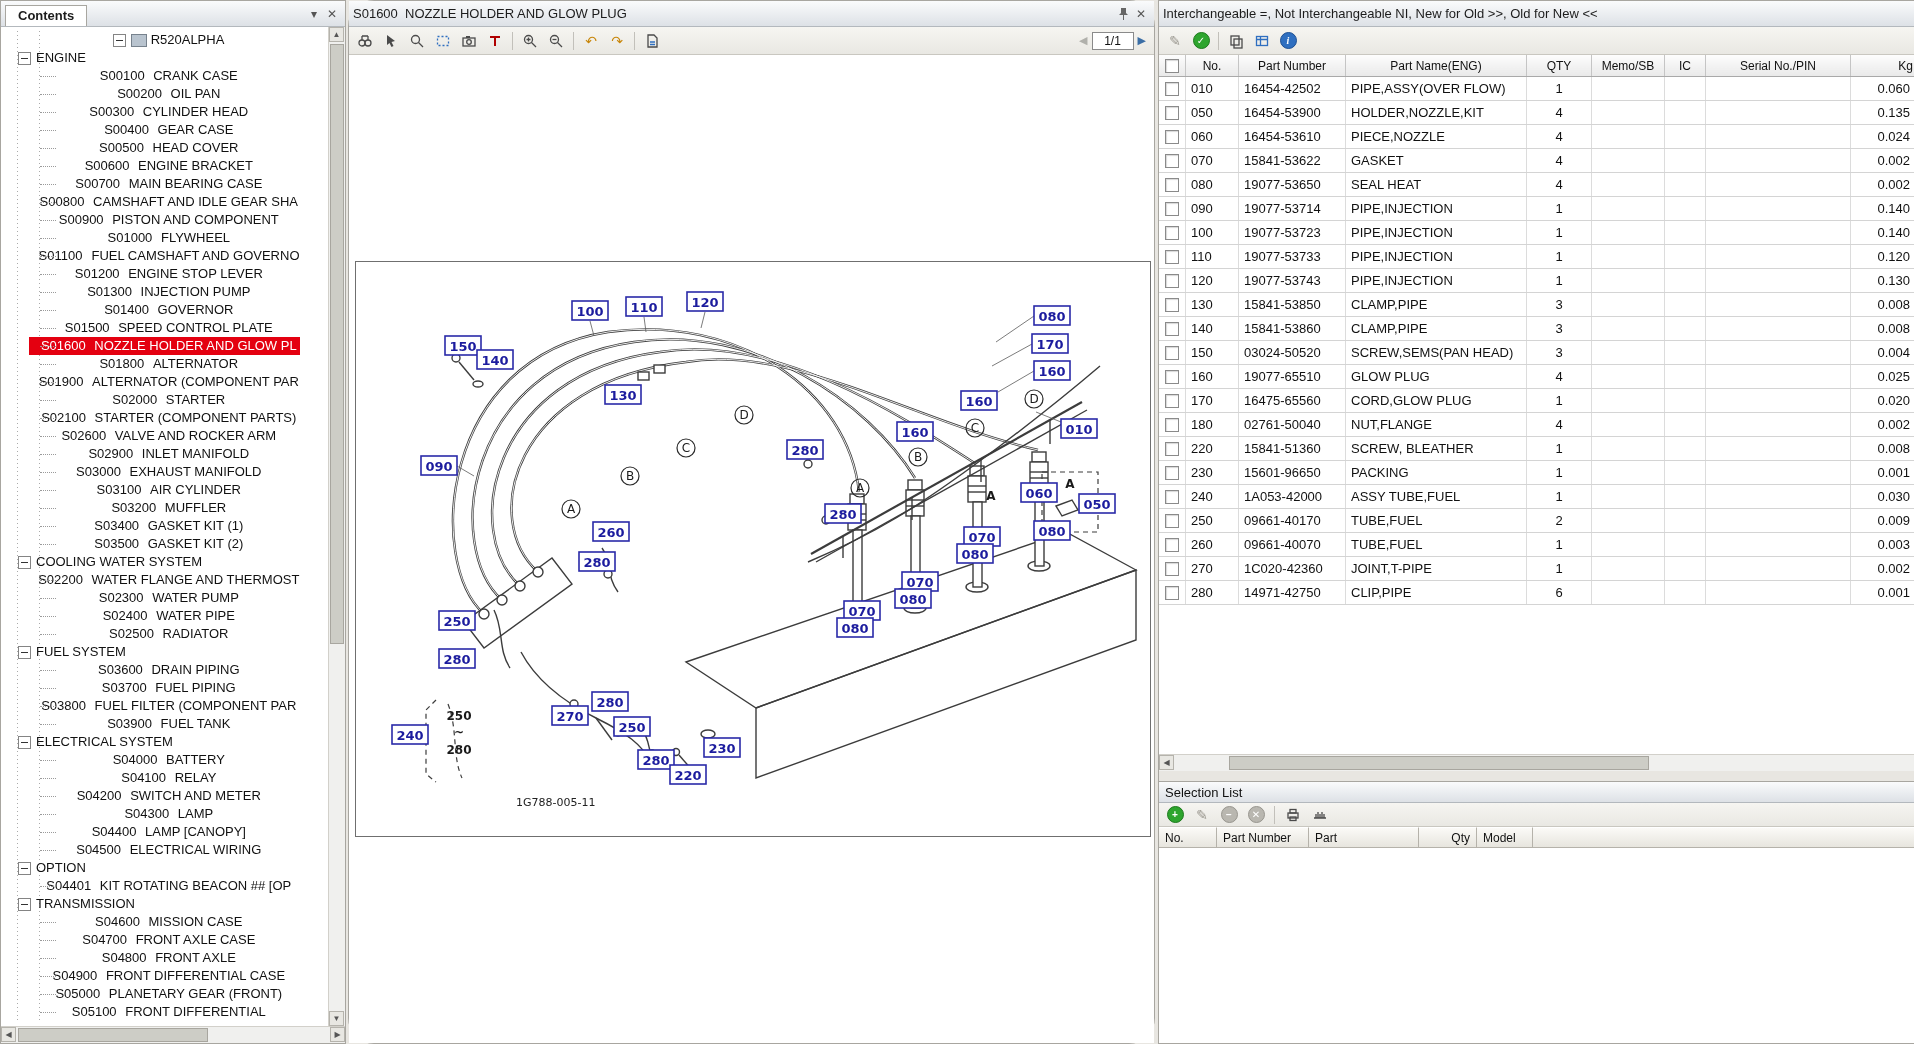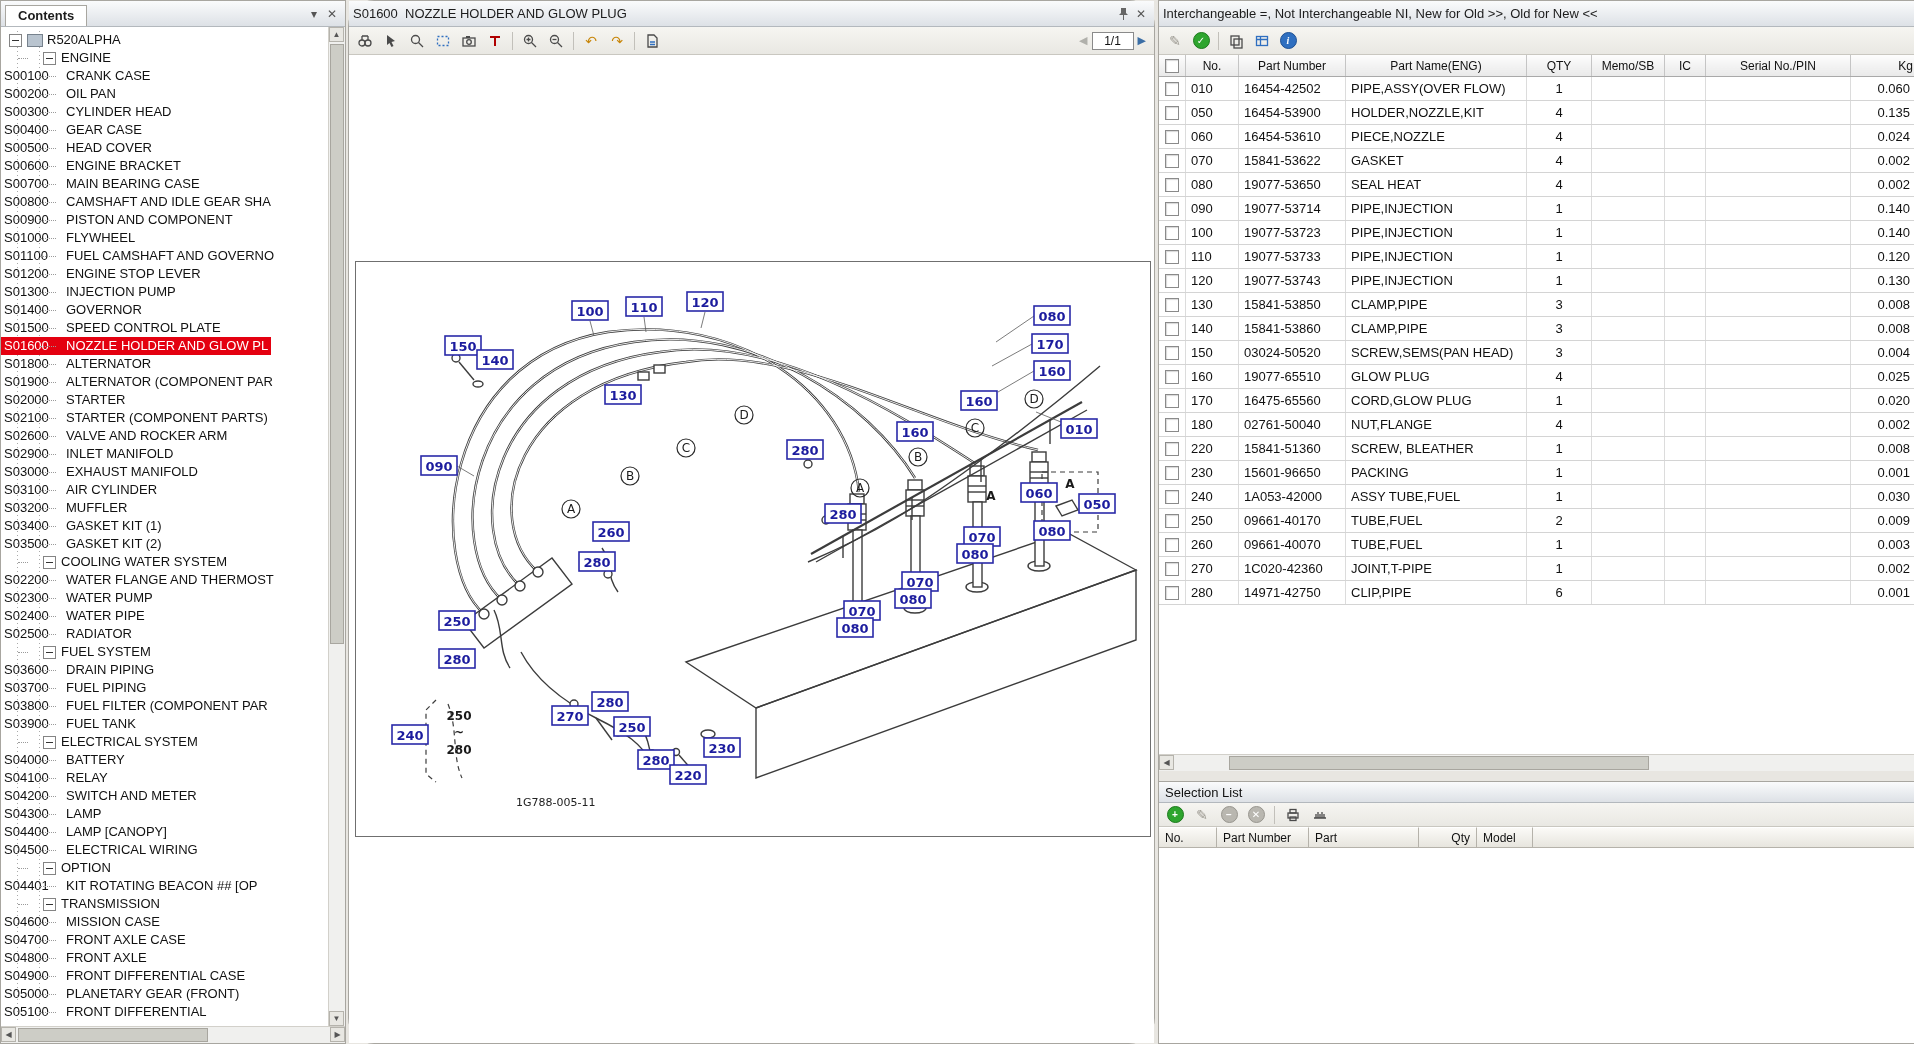--- a/index.html
+++ b/index.html
@@ -39,24 +39,24 @@
   .cblue{background:#2f6fc0;border:1px solid #1d4f93;font-style:italic;font-family:"Liberation Serif",serif;}
   .cgray{background:#b9b7b0;border:1px solid #98968f;}
 
   
   .treewrap{position:absolute;top:26px;bottom:17px;left:0;right:17px;overflow:hidden;background:#fff;}
   .tree{position:absolute;left:0;top:4px;right:0;white-space:nowrap;
         background-image:repeating-linear-gradient(to bottom,#aaa 0 1px,transparent 1px 4px),
                          repeating-linear-gradient(to bottom,#aaa 0 1px,transparent 1px 4px);
         background-size:1px 100%,1px 100%;background-position:16px 0,38px 0;background-repeat:no-repeat;}
   .tnode{position:relative;height:18px;line-height:18px;overflow:hidden;}
-  .tnode.root{padding-left:8px;}
-  .tnode.section{padding-left:42px;}
+  .tnode.root{padding-left:8px;text-align:center;}
+  .tnode.section{padding-left:17px;}
   .tnode.section::before{content:"";position:absolute;left:17px;top:9px;width:10px;border-top:1px dotted #9a9a9a;}
-  .tnode.leaf{}
+  .tnode.leaf{text-align:center;}
   .tnode.leaf::before{content:"";position:absolute;left:39px;top:9px;width:16px;border-top:1px dotted #9a9a9a;}
   .expander{display:inline-block;width:11px;height:11px;border:1px solid #848484;background:#fff;position:relative;
             vertical-align:middle;margin-right:5px;box-sizing:content-box;}
   .expander::after{content:"";position:absolute;left:2px;right:2px;top:5px;height:1px;background:#333;}
   .model-icon{display:inline-block;width:14px;height:11px;background:#b9c4cf;border:1px solid #77828d;
               vertical-align:middle;margin-right:4px;}
   .tcode{display:inline-block;width:62px;}
   .leafline{display:inline-block;padding:0 3px;}
   .tnode.sel .leafline{background:#e40010;color:#fff;}
 

